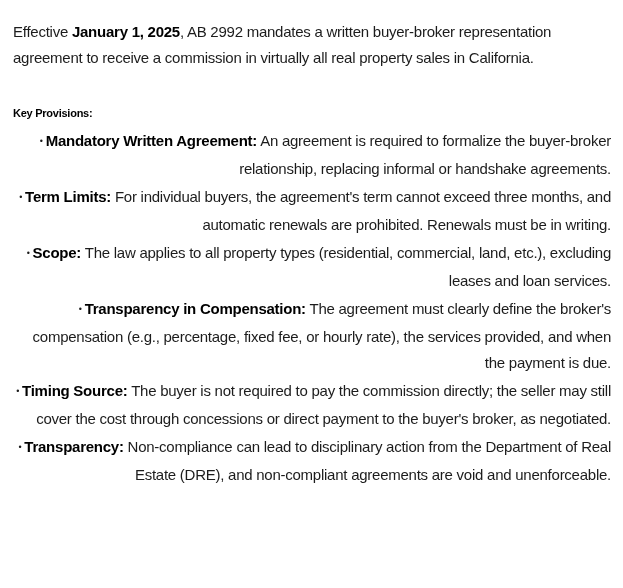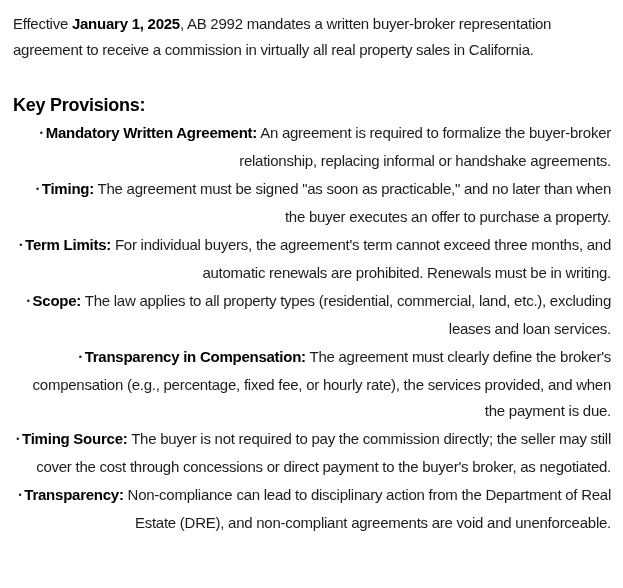--- a/index.html
+++ b/index.html
@@ -16,28 +16,28 @@
   .doc {
     box-sizing: border-box;
     width: 623px;
     padding: 3px 12px 0 13px;
     font-size: 15px;
     line-height: 26px;
     letter-spacing: -0.25px;
     color: #1c1c1c;
   }
   .intro {
-    margin: 8px 0 29px 0;
+    margin: 16px 0 29px 0;
   }
   b, .bold {
     font-weight: 700;
     color: #000000;
   }
   .heading {
-    font-size: 18px;
+    font-size: 11px;
     line-height: 26px;
     font-weight: 700;
     color: #000000;
     margin: 0 0 2px 0;
   }
   ul.provisions {
     list-style: none;
     margin: 0;
     padding: 0;
   }
@@ -57,21 +57,20 @@
 <body>
 
 <div class="doc">
 
   <p class="intro"><span>Effective</span> <b>January 1, 2025</b><span>, AB 2992 mandates a written buyer-broker representation agreement to receive a commission in virtually all real property sales in California.</span></p>
 
   <div class="heading">Key Provisions:</div>
 
   <ul class="provisions">
     <li><b>Mandatory Written Agreement:</b> <span>An agreement is required to formalize the buyer-broker relationship, replacing informal or handshake agreements.</span></li>
-    <li><b>Timing:</b> <span>The agreement must be signed "as soon as practicable," and no later than when the buyer executes an offer to purchase a property.</span></li>
     <li><b>Term Limits:</b> <span>For individual buyers, the agreement's term cannot exceed three months, and automatic renewals are prohibited. Renewals must be in writing.</span></li>
     <li><b>Scope:</b> <span>The law applies to all property types (residential, commercial, land, etc.), excluding leases and loan services.</span></li>
     <li><b>Transparency in Compensation:</b> <span>The agreement must clearly define the broker's compensation (e.g., percentage, fixed fee, or hourly rate), the services provided, and when the payment is due.</span></li>
     <li><b>Timing Source:</b> <span>The buyer is not required to pay the commission directly; the seller may still cover the cost through concessions or direct payment to the buyer's broker, as negotiated.</span></li>
     <li><b>Transparency:</b> <span>Non-compliance can lead to disciplinary action from the Department of Real Estate (DRE), and non-compliant agreements are void and unenforceable.</span></li>
   </ul>
 
 </div>
 
 </body></html>

